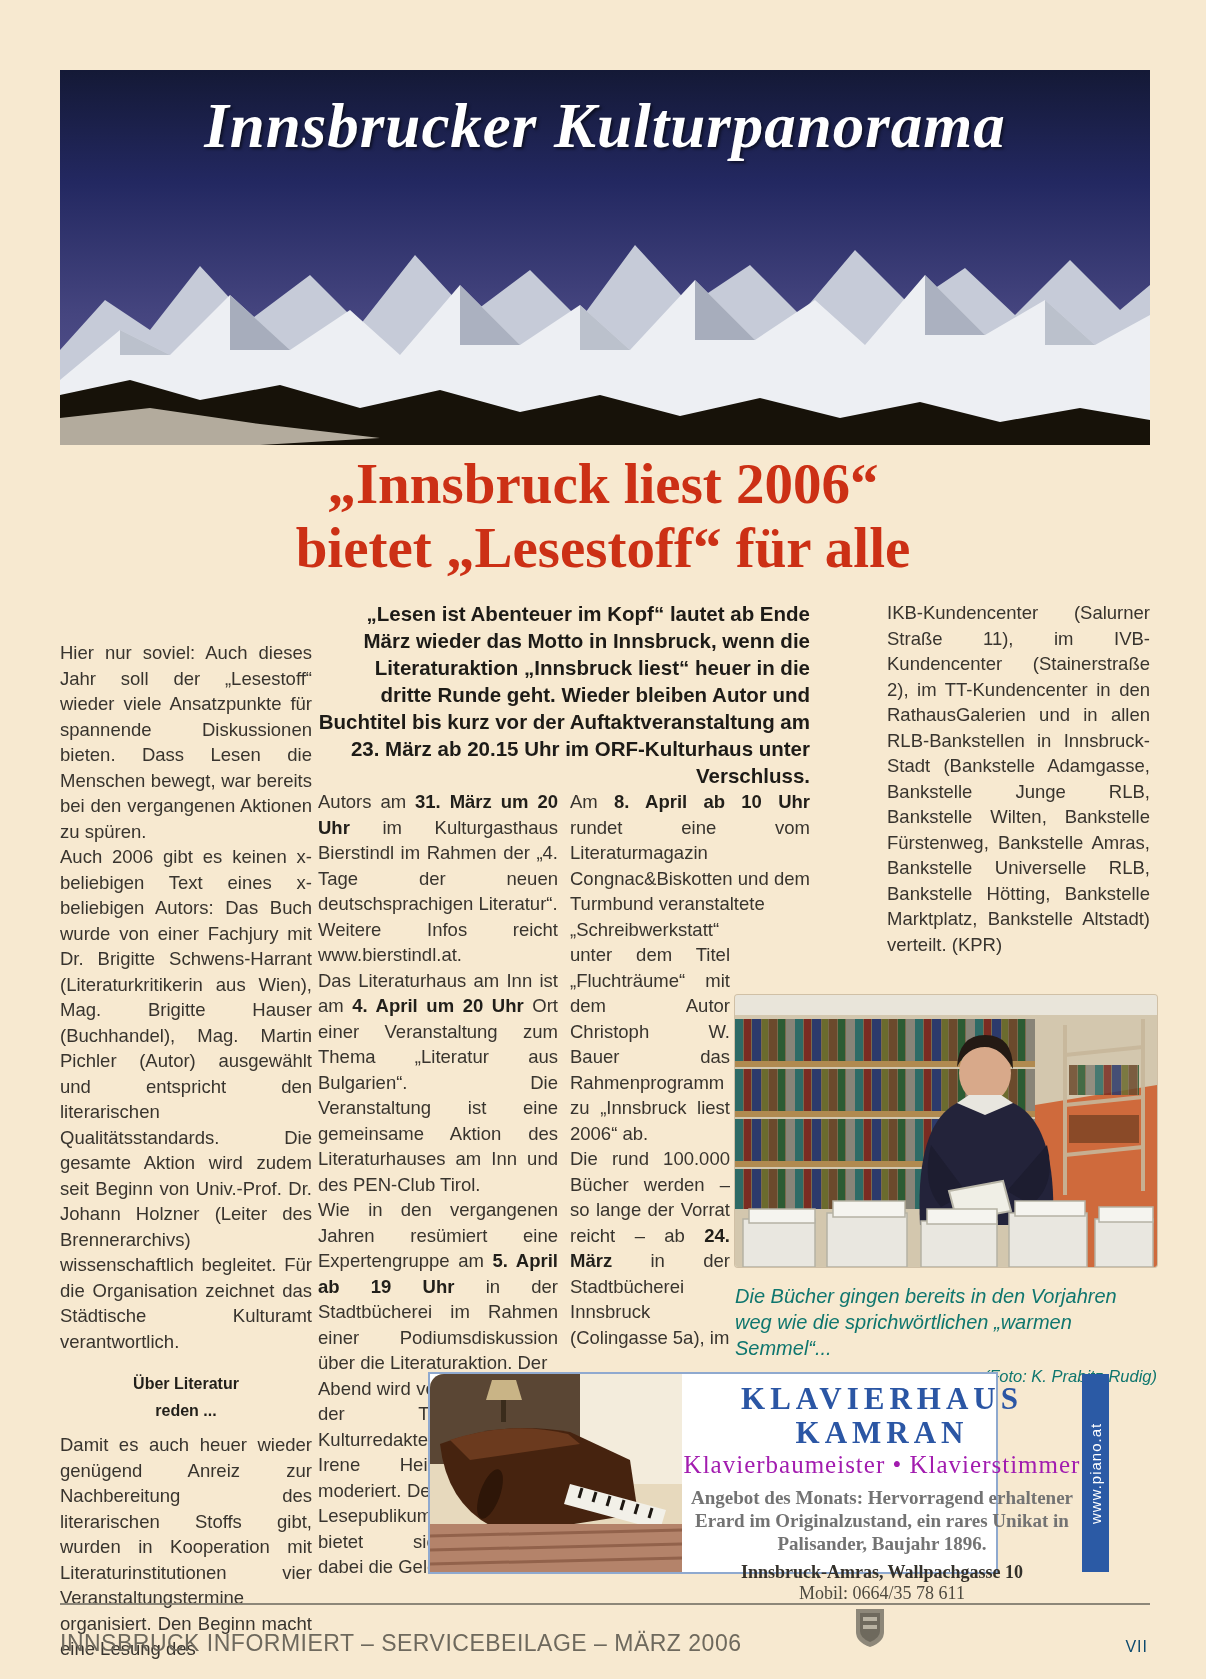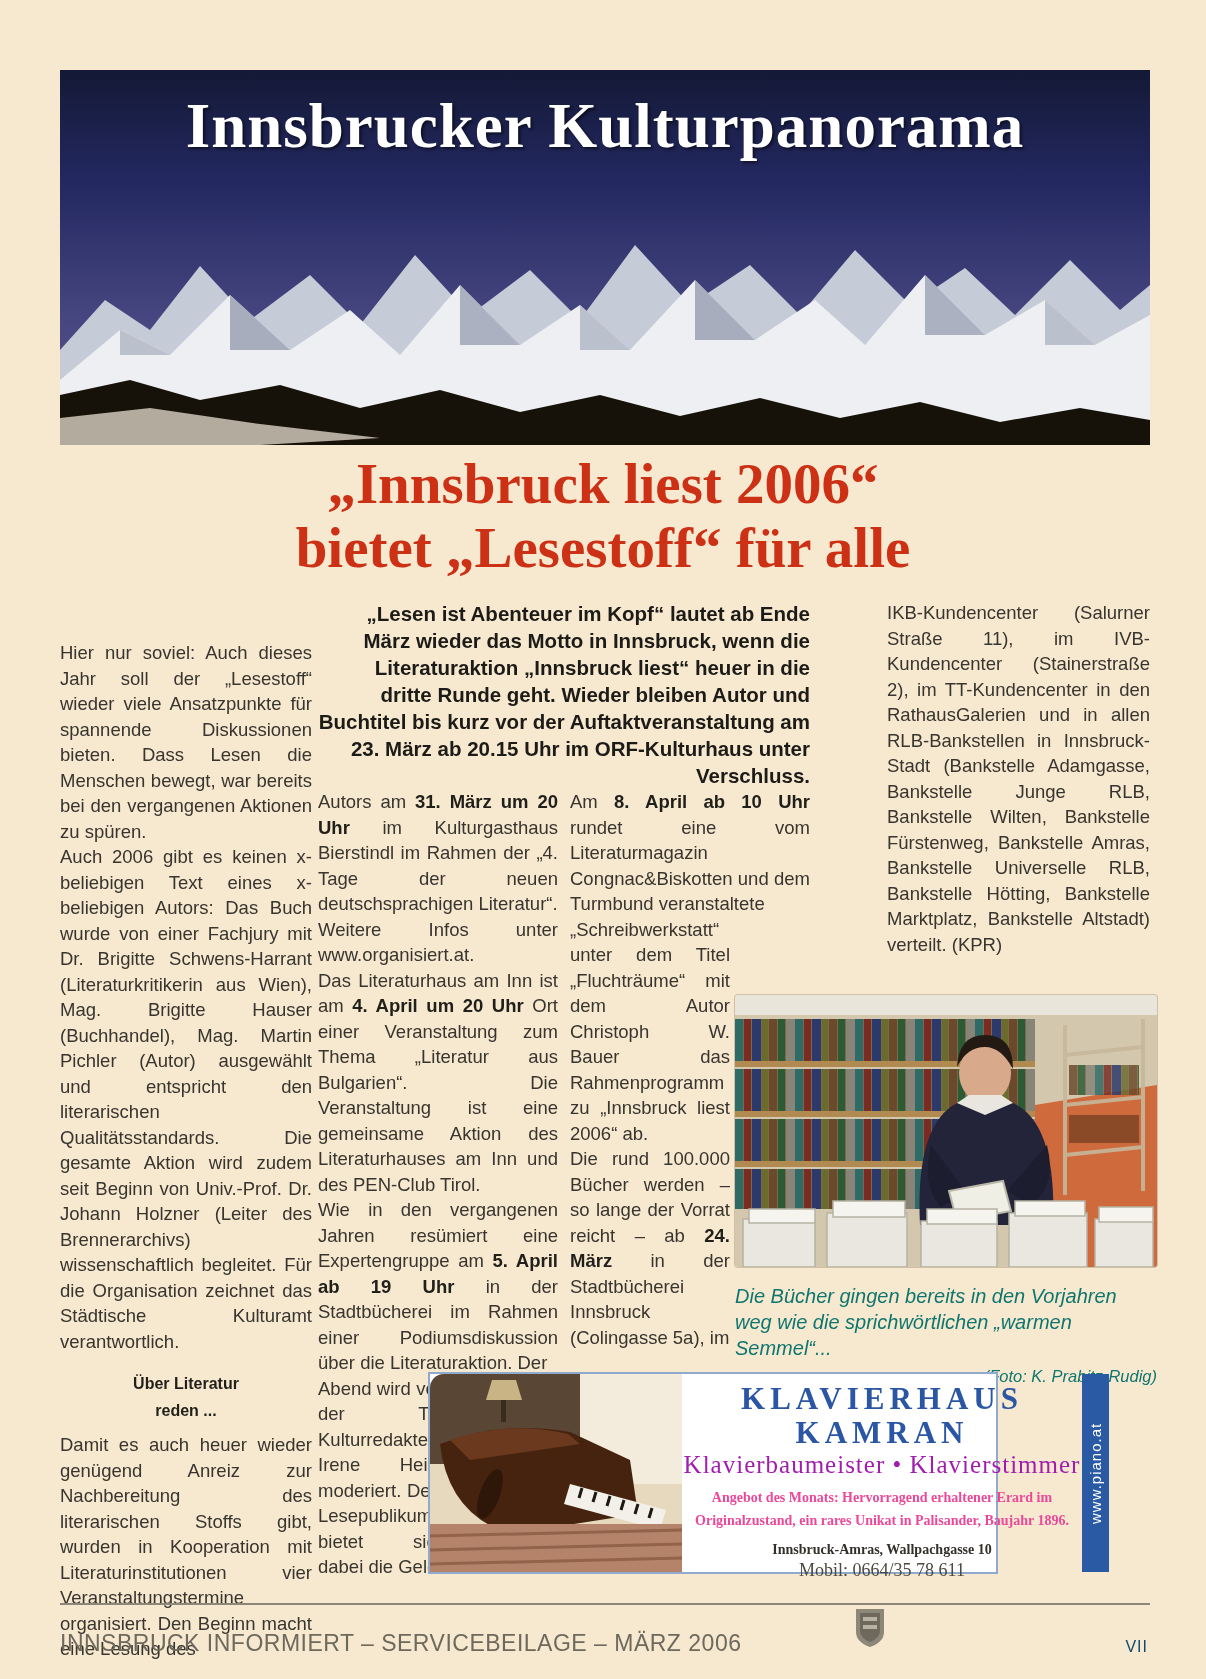--- a/index.html
+++ b/index.html
@@ -10,21 +10,21 @@
     color:#38342e;
   }
   
   .banner{
     position:absolute; left:60px; top:70px; width:1090px; height:375px;
     background:linear-gradient(180deg,#141936 0%,#232861 30%,#45457f 65%,#5d5894 100%);
     display:flex; flex-direction:column;
   }
   .banner-title{
     flex:0 0 112px; display:flex; align-items:center; justify-content:center;
-    font-family:"Liberation Serif", serif; font-weight:600;
+    font-family:"Liberation Serif", serif; font-style:italic; font-weight:600;
     font-size:63px; color:#ffffff; letter-spacing:1px;
     text-shadow:2px 2px 3px rgba(0,0,0,.55);
   }
   .banner svg{flex:1 1 auto; width:100%; height:263px; display:block;}
   
   .headline{
     position:absolute; left:0; top:452px; width:1206px; text-align:center;
     font-family:"Liberation Serif", serif; font-weight:700;
     font-size:57px; line-height:1.13; color:#cc3015;
   }
@@ -64,22 +64,22 @@
   .ad{
     position:absolute; left:428px; top:1372px; width:570px; height:202px;
     background:#ffffff; border:2px solid #8fa9cf; box-sizing:border-box;
     display:flex; flex-direction:row;
   }
   .ad-photo{flex:0 0 252px; border-top-left-radius:14px; overflow:hidden;}
   .ad-photo svg{width:100%; height:100%; display:block;}
   .ad-body{flex:1 1 auto; text-align:center; font-family:"Liberation Serif", serif; padding-top:8px;}
   .ad-title{font-size:31px; font-weight:700; letter-spacing:5px; color:#2b56a4; line-height:1.1;}
   .ad-sub{font-size:25px; color:#a21caf; letter-spacing:1px; margin-top:1px;}
-  .ad-offer{font-size:14px; font-weight:700; color:#ec4899; line-height:23px; margin:7px auto 0; width:400px;}
-  .ad-addr{font-size:14px; font-weight:700; color:#33302a; margin-top:7px; line-height:21px;}
+  .ad-offer{font-size:19px; font-weight:700; color:#737373; line-height:23px; margin:7px auto 0; width:400px;}
+  .ad-addr{font-size:18px; font-weight:700; color:#33302a; margin-top:7px; line-height:21px;}
   .ad-tel,.ad-mob{font-size:18px; color:#4d493f; line-height:21px;}
   .ad-strip{
     flex:0 0 27px; background:#2b5aa5; color:#fff;
     writing-mode:vertical-rl; transform:rotate(180deg);
     display:flex; align-items:center; justify-content:center;
     font-size:15px; letter-spacing:1px; font-family:"Liberation Sans", sans-serif;
   }
   
   .footrule{position:absolute; left:60px; top:1603px; width:1090px; border-top:2px solid #8d8779;}
   .footer-text{
@@ -130,21 +130,21 @@
         <span>reden ...</span>
       </p>
       <p>Damit es auch heuer wieder genügend Anreiz zur Nachbereitung des literarischen Stoffs gibt, wurden in Kooperation mit Literaturinstitutionen vier Veranstaltungstermine organisiert. Den Beginn macht eine Lesung des</p>
     </div>
 
     <div class="col" id="mid">
       <p class="intro">„Lesen ist Abenteuer im Kopf“ lautet ab Ende März wieder das Motto in Innsbruck, wenn die Literaturaktion „Innsbruck liest“ heuer in die dritte Runde geht. Wieder bleiben Autor und Buchtitel bis kurz vor der Auftaktveranstaltung am 23. März ab 20.15 Uhr im ORF-Kulturhaus unter Verschluss.</p>
       <div class="midrow">
         <div id="col2">
           <p><span>Autors am </span><span class="b">31. März um 20 Uhr</span><span> im Kulturgasthaus Bierstindl im Rahmen der „4. Tage der neuen deutschsprachigen Literatur“.</span></p>
-          <p><span>Weitere Infos unter www.organisiert.at.</span></p>
+          <p><span>Weitere Infos reicht www.bierstindl.at.</span></p>
           <p><span>Das Literaturhaus am Inn ist am </span><span class="b">4. April um 20 Uhr</span><span> Ort einer Veranstaltung zum Thema „Literatur aus Bulgarien“. Die Veranstaltung ist eine gemeinsame Aktion des Literaturhauses am Inn und des PEN-Club Tirol.</span></p>
           <p><span>Wie in den vergangenen Jahren resümiert eine Expertengruppe am </span><span class="b">5. April ab 19 Uhr</span><span> in der Stadtbücherei im Rahmen einer Podiumsdiskussion über die Literaturaktion. Der</span></p>
           <p class="narrowblock"><span>Abend wird von der TT-Kulturredakteurin Irene Heisz moderiert. Dem Lesepublikum bietet sich dabei die Gele-</span></p>
         </div>
         <div id="col3">
           <p><span>Am </span><span class="b">8. April ab 10 Uhr</span><span> rundet eine vom Literaturmagazin Congnac&amp;Biskotten und dem Turmbund veranstaltete</span></p>
           <div class="narrowblock">
             <p><span>„Schreibwerkstatt“ unter dem Titel „Fluchträume“ mit dem Autor Christoph W. Bauer das Rahmenprogramm zu „Innsbruck liest 2006“ ab.</span></p>
             <p><span>Die rund 100.000 Bücher werden – so lange der Vorrat reicht – ab </span><span class="b">24. März</span><span> in der Stadtbücherei Innsbruck (Colingasse 5a), im</span></p>
           </div>

